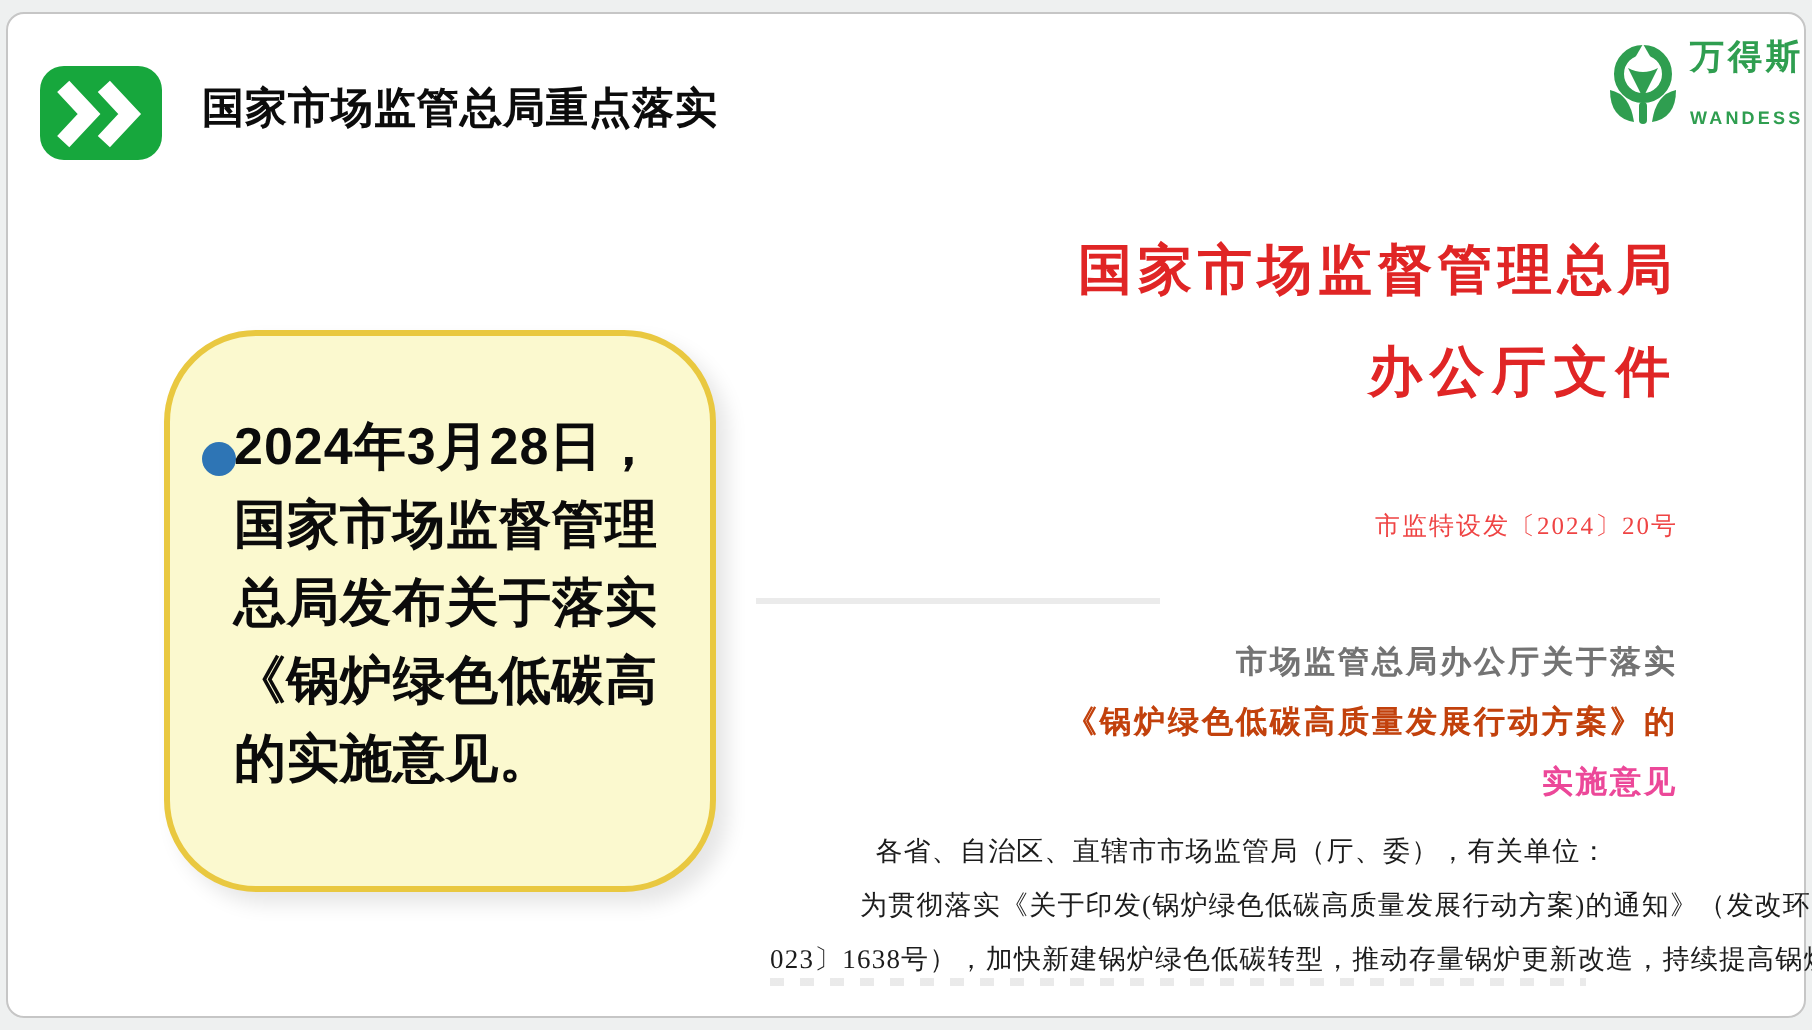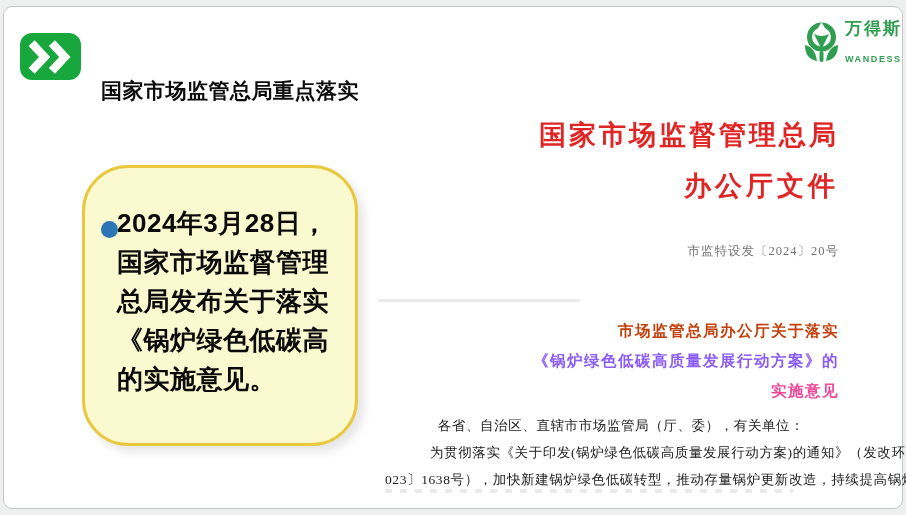--- a/index.html
+++ b/index.html
@@ -17,21 +17,20 @@
 
   
   .badge{
     position:absolute;left:16px;top:26px;width:61px;height:47px;
     border-radius:12px;display:flex;align-items:center;justify-content:center;
   }
   .page-title{
     position:absolute;left:97px;top:33px;
     font-size:21px;font-weight:700;color:#0c0c0c;letter-spacing:0.5px;
     white-space:nowrap;
-    margin-top:37px;
   }
 
   
   .logo{position:absolute;left:799px;top:13px;display:flex;align-items:center;}
   .logo-text{margin-left:5px;display:flex;flex-direction:column;line-height:1;gap:15px;}
   .logo-cn{font-size:17px;font-weight:700;letter-spacing:2px;}
   .logo-en{font-size:9px;font-weight:700;letter-spacing:1.6px;margin-top:3px;}
 
   
   .bubble{
@@ -47,24 +46,24 @@
     font-size:26px;font-weight:700;color:#0b0b0b;line-height:39px;
     letter-spacing:0.5px;
   }
   .bubble-lines div{white-space:nowrap;}
 
   
   .doc-center{position:absolute;left:383px;width:452px;text-align:right;
     font-family:"Liberation Serif","DejaVu Serif",serif;}
   .doc-red-1{top:110px;font-size:27px;font-weight:700;letter-spacing:3px;white-space:nowrap;}
   .doc-red-2{top:161px;font-size:27px;font-weight:700;letter-spacing:4px;white-space:nowrap;}
-  .doc-number{top:236px;font-size:12.5px;color:#737373;letter-spacing:1px;}
+  .doc-number{top:248px;font-size:12.5px;color:#ef4444;letter-spacing:1px;}
   .doc-rule{position:absolute;left:374px;top:292px;width:202px;height:2.5px;background:#ebebeb;}
-  .doc-sub-1{top:314px;font-size:15.5px;font-weight:700;color:#c2410c;letter-spacing:1.5px;}
-  .doc-sub-2{top:344px;font-size:15.5px;font-weight:700;color:#8b5cf6;letter-spacing:1.5px;}
+  .doc-sub-1{top:314px;font-size:15.5px;font-weight:700;color:#737373;letter-spacing:1.5px;}
+  .doc-sub-2{top:344px;font-size:15.5px;font-weight:700;color:#c2410c;letter-spacing:1.5px;}
   .doc-sub-3{top:374px;font-size:15.5px;font-weight:700;color:#ec4899;letter-spacing:1.5px;}
   .doc-body-line{
     position:absolute;left:381px;width:420px;
     font-family:"Liberation Serif","DejaVu Serif",serif;
     font-size:13.5px;color:#1c1c1c;letter-spacing:0.6px;white-space:nowrap;text-align:center;
   }
   .doc-body-1{top:410px;margin-left:26px;}
   .doc-body-2{top:437px;margin-left:45px;}
   .doc-body-3{top:464px;}
   .doc-faded-line{

